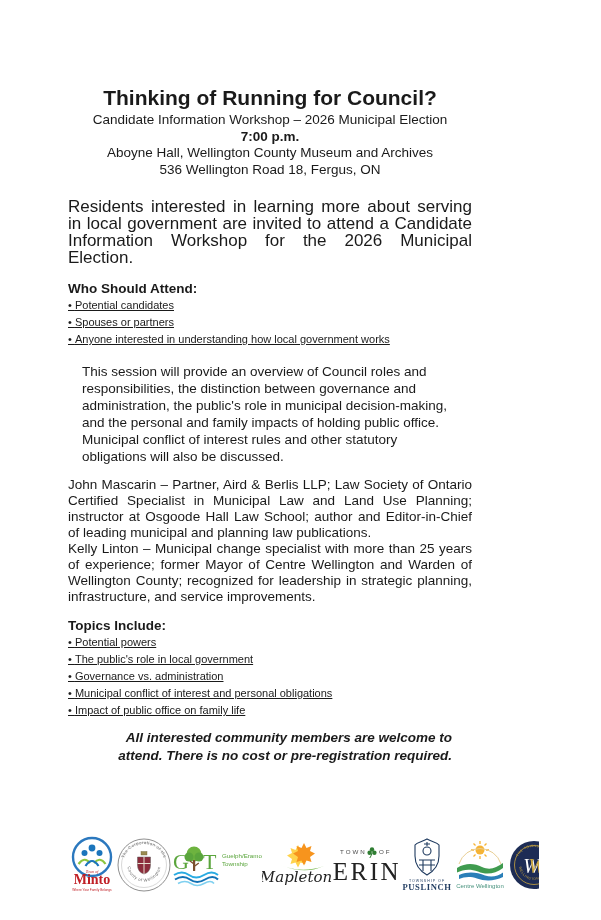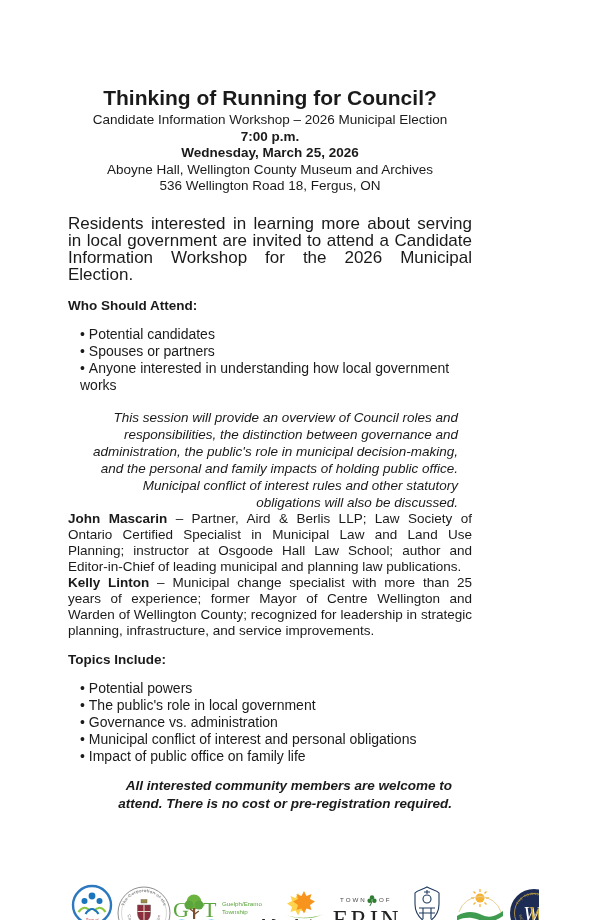--- a/index.html
+++ b/index.html
@@ -8,40 +8,39 @@
     padding:86px 67px 0 68px;
     font-family:"Liberation Sans", sans-serif;
     color:#1a1a1a; background:#ffffff;
     overflow:hidden;
   }
   h1 { font-size:21px; line-height:24px; margin:0 0 2px; text-align:center; font-weight:bold; }
   .hline { font-size:13.5px; line-height:16.5px; text-align:center; }
   .bold { font-weight:bold; }
   p.body { font-size:17px; line-height:17px; margin:20px 0 0; text-align:justify; }
   h2 { font-size:13.5px; line-height:17px; margin:14px 0 0; font-weight:bold; }
-  ul { list-style:none; margin:12px; padding:0; font-size:14px; line-height:17px; }
+  ul { list-style:none; margin:0; padding:0; font-size:11px; line-height:17px;text-decoration:underline; }
   li::before { content:"\2022\00a0"; }
-  .overview { margin:15px 14px 0; font-style:italic; text-align:right; font-size:13.5px; line-height:17px; }
+  .overview { margin:15px 14px 12px; text-align:left; font-size:13.5px; line-height:17px; }
   .speaker { margin:0; font-size:13.5px; line-height:16px; text-align:justify; }
-  .speaker .b { font-weight:bold; }
+  .speaker .b { font-weight:normal; }
   .topics-h { margin-top:12px; }
   .closing { margin:10px 20px 0; font-weight:bold; font-style:italic; text-align:right; font-size:13.5px; line-height:18px; }
   .logos { margin-top:70px; display:flex; justify-content:space-between; align-items:center; }
   .logo { flex:0 0 auto; display:block; }
 </style>
 </head>
 <body>
 
 <div class="page">
 
   <header>
     <h1>Thinking of Running for Council?</h1>
     <div class="hline">Candidate Information Workshop – 2026 Municipal Election</div>
     <div class="hline bold">7:00 p.m.</div>
-    <div class="hline bold">Wednesday, March 25, 2026</div>
     <div class="hline">Aboyne Hall, Wellington County Museum and Archives</div>
     <div class="hline">536 Wellington Road 18, Fergus, ON</div>
   </header>
 
   <p class="body">Residents interested in learning more about serving in local government are invited to attend a Candidate Information Workshop for the 2026 Municipal Election.</p>
 
   <section>
     <h2>Who Should Attend:</h2>
     <ul>
       <li>Potential candidates</li>

